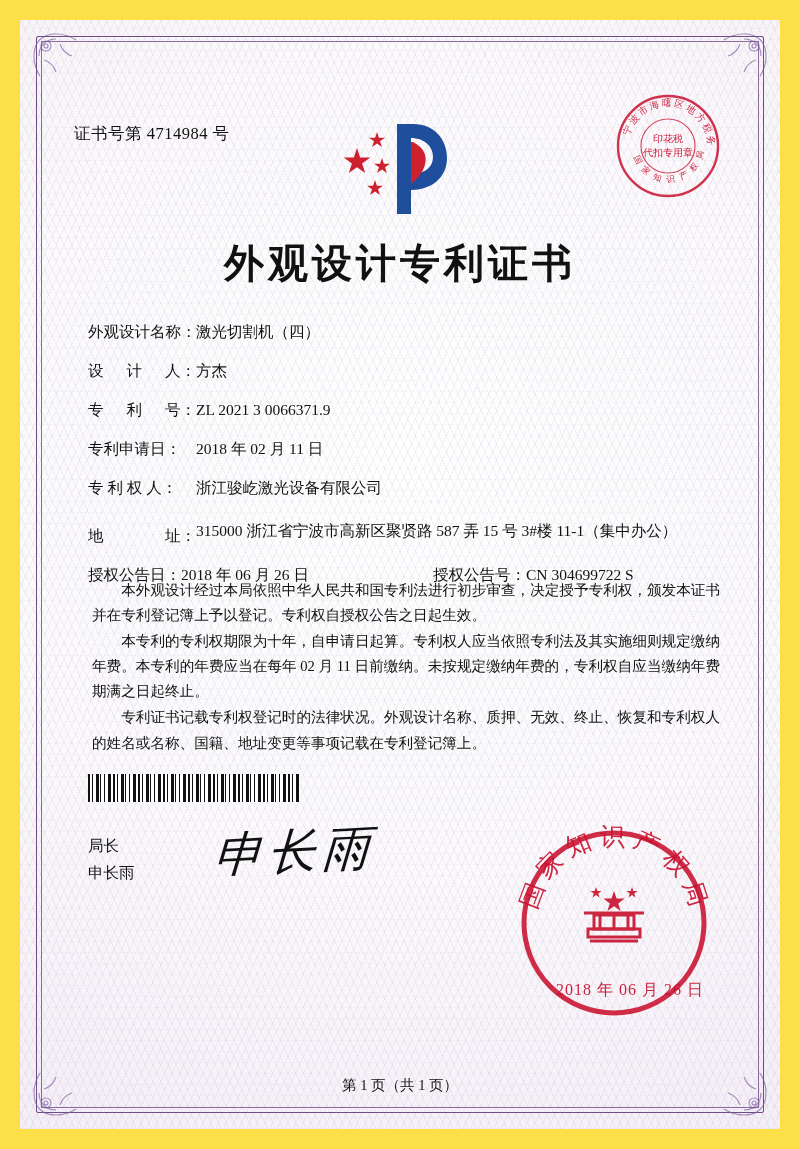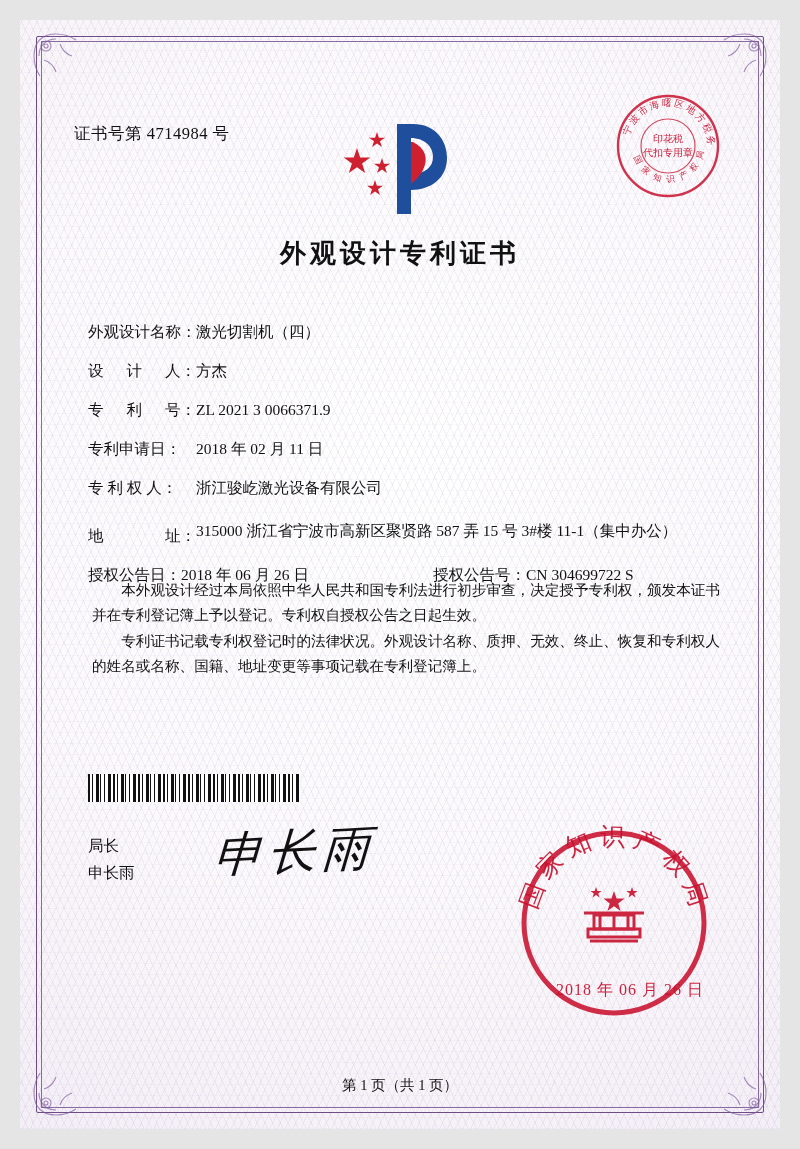--- a/index.html
+++ b/index.html
@@ -13,21 +13,21 @@
     font-family: "Liberation Serif", "DejaVu Serif", serif;
     color: #1a1a1a;
     position: relative;
     overflow: hidden;
   }
 
   
   .page {
     position: absolute;
     inset: 0;
-    background: #e5e5e5;
+    background: #fde047;
   }
   .guilloche {
     position: absolute;
     left: 20px; top: 20px; right: 20px; bottom: 20px;
     background:
       repeating-linear-gradient(65deg, rgba(150,120,175,0.10) 0 1px, rgba(255,255,255,0) 1px 7px),
       repeating-linear-gradient(-65deg, rgba(130,110,170,0.09) 0 1px, rgba(255,255,255,0) 1px 7px),
       repeating-linear-gradient(0deg, rgba(160,140,185,0.05) 0 1px, rgba(255,255,255,0) 1px 11px),
       radial-gradient(circle at 50% 40%, #ffffff 0%, #fbf9fb 55%, #f4eef6 100%);
   }
@@ -86,21 +86,21 @@
     top: 30px;
     width: 112px;
     height: 112px;
   }
 
   .doc-title {
     position: absolute;
     left: 0; right: 0;
     top: 176px;
     text-align: center;
-    font-size: 26px;
+    font-size: 40px;
     font-weight: bold;
     letter-spacing: 4px;
     color: #111;
     font-family: "Liberation Serif", "DejaVu Serif", serif;
   }
 
   
   .fields {
     position: absolute;
     left: 22px;
@@ -381,20 +381,21 @@
         </div>
         <div class="right">
           <span>授权公告号：</span><span>CN 304699722 S</span>
         </div>
       </div>
 
     </div>
 
     <div class="paragraphs">
       <p>本外观设计经过本局依照中华人民共和国专利法进行初步审查，决定授予专利权，颁发本证书并在专利登记簿上予以登记。专利权自授权公告之日起生效。</p>
+      <p>本专利的专利权期限为十年，自申请日起算。专利权人应当依照专利法及其实施细则规定缴纳年费。本专利的年费应当在每年 02 月 11 日前缴纳。未按规定缴纳年费的，专利权自应当缴纳年费期满之日起终止。</p>
       <p>专利证书记载专利权登记时的法律状况。外观设计名称、质押、无效、终止、恢复和专利权人的姓名或名称、国籍、地址变更等事项记载在专利登记簿上。</p>
     </div>
 
     <div class="barcode"></div>
 
     <div class="sign-label">
       <div>局长</div>
       <div>申长雨</div>
     </div>
 

